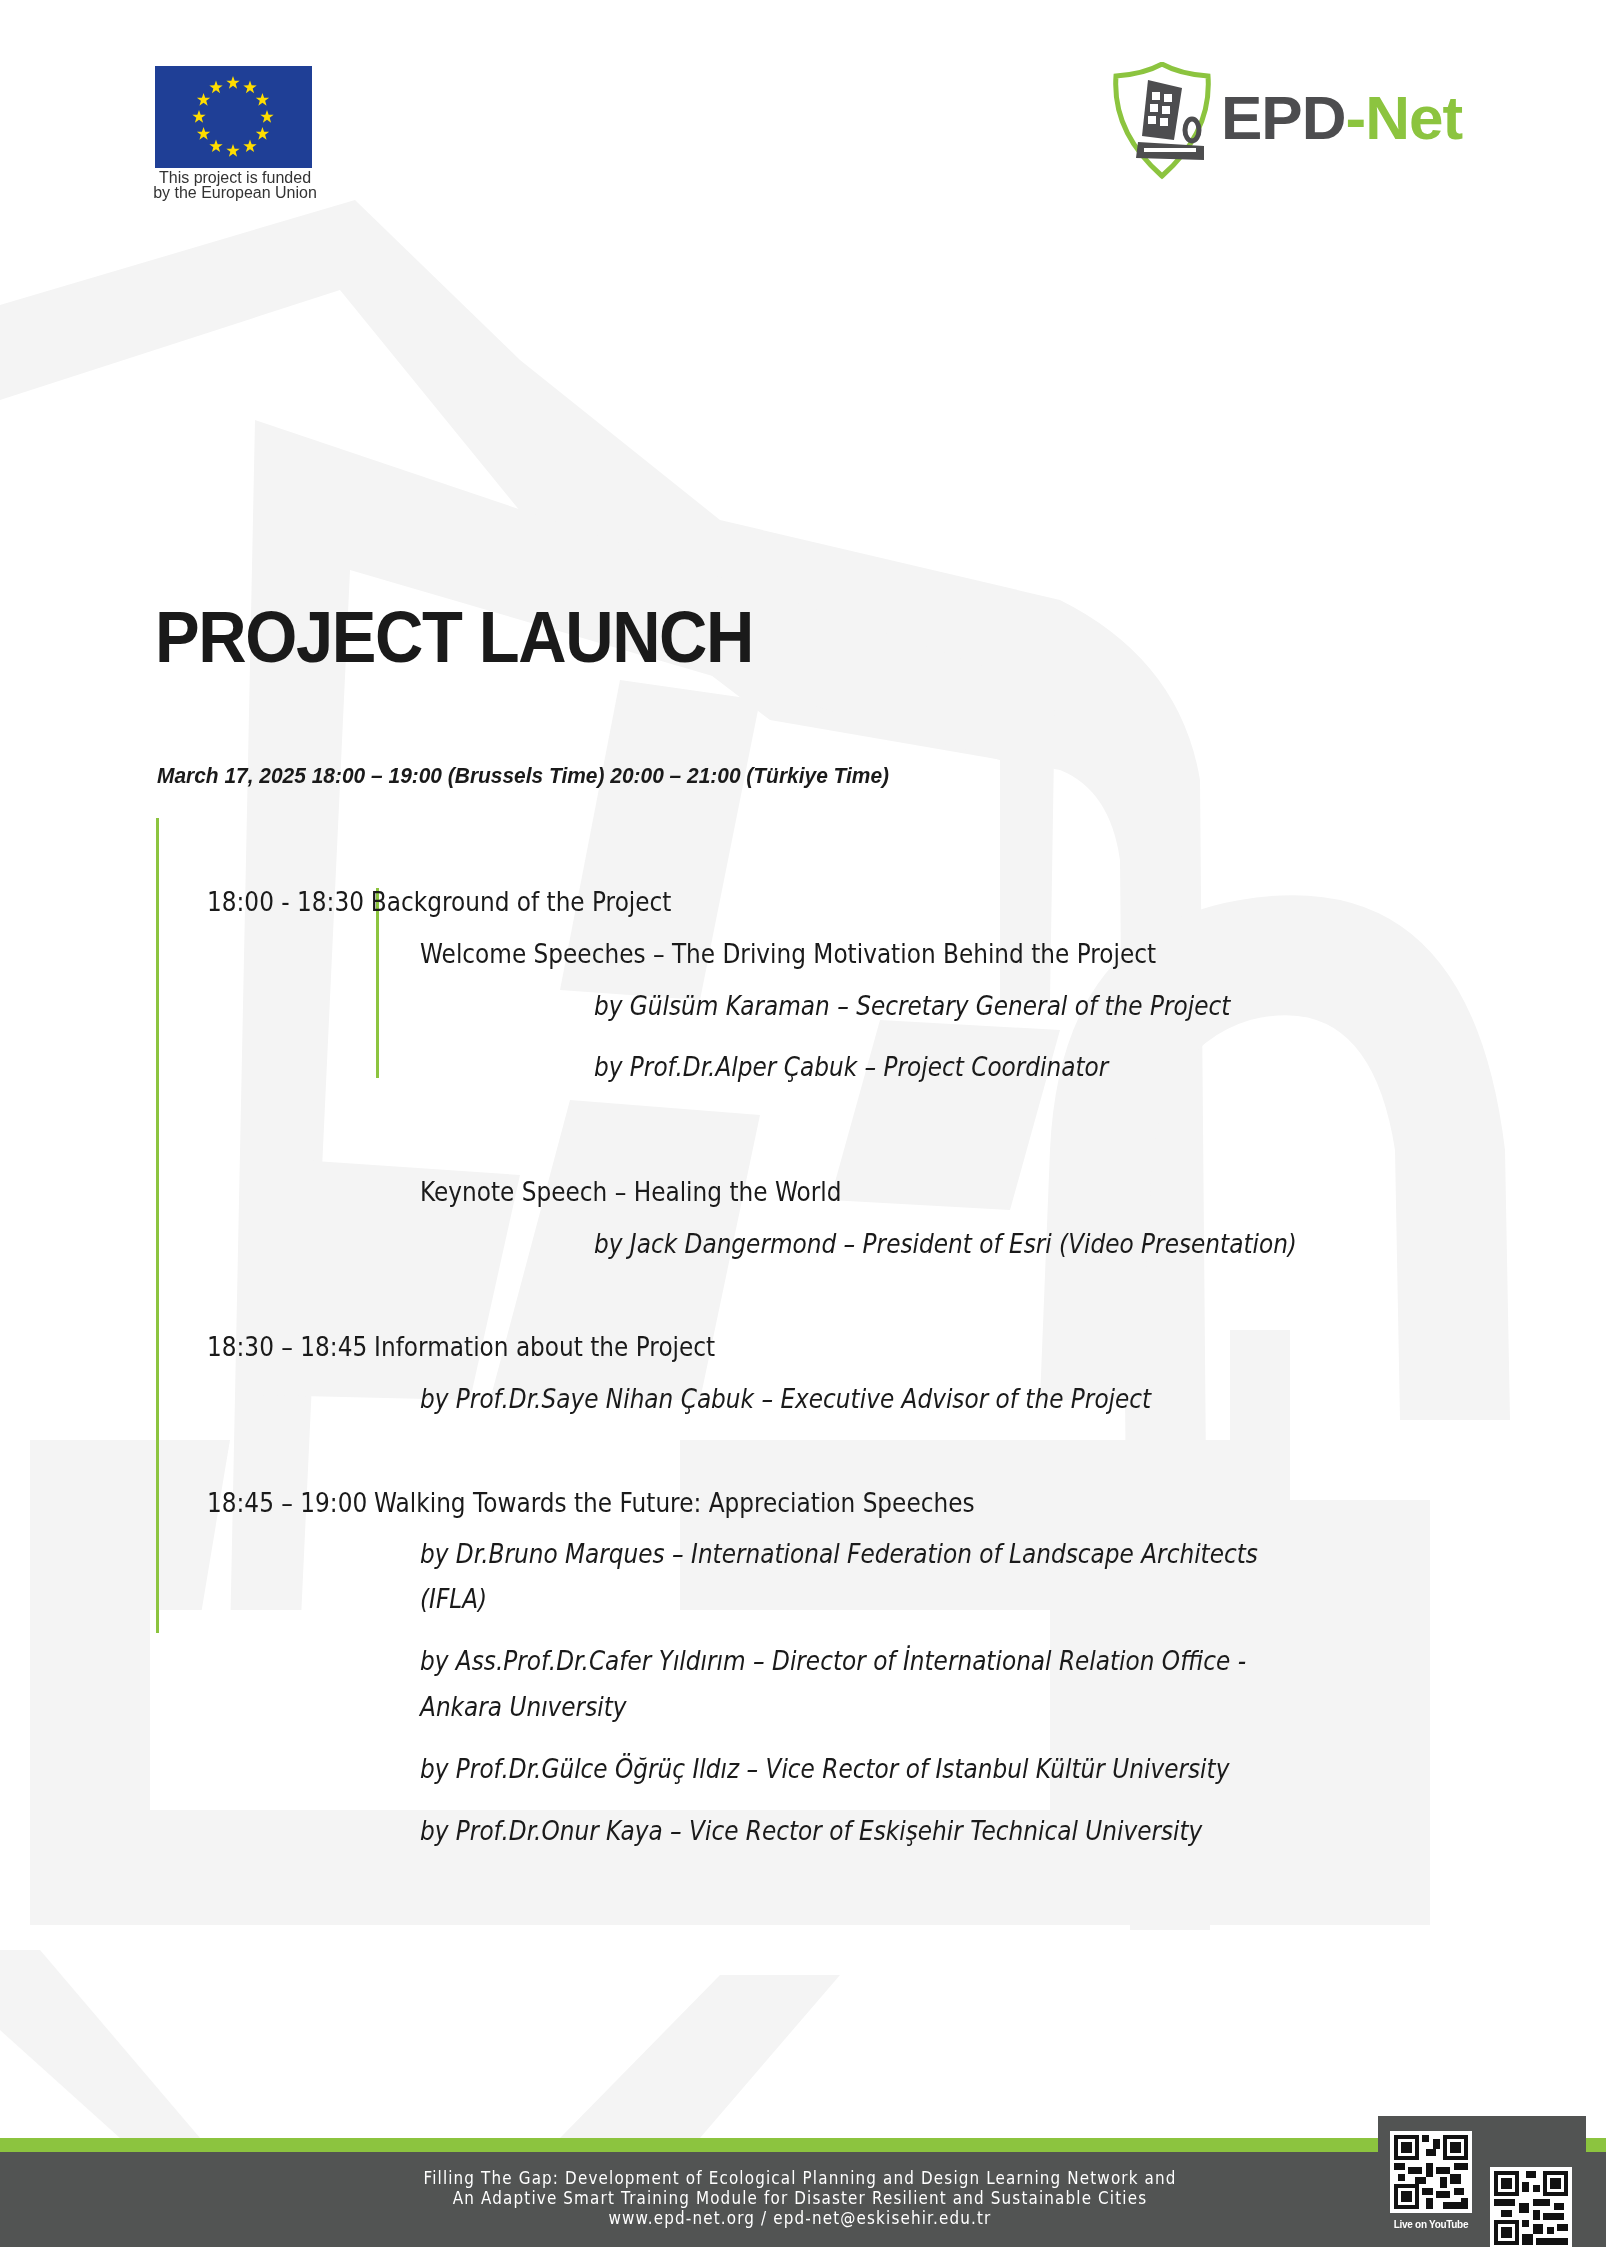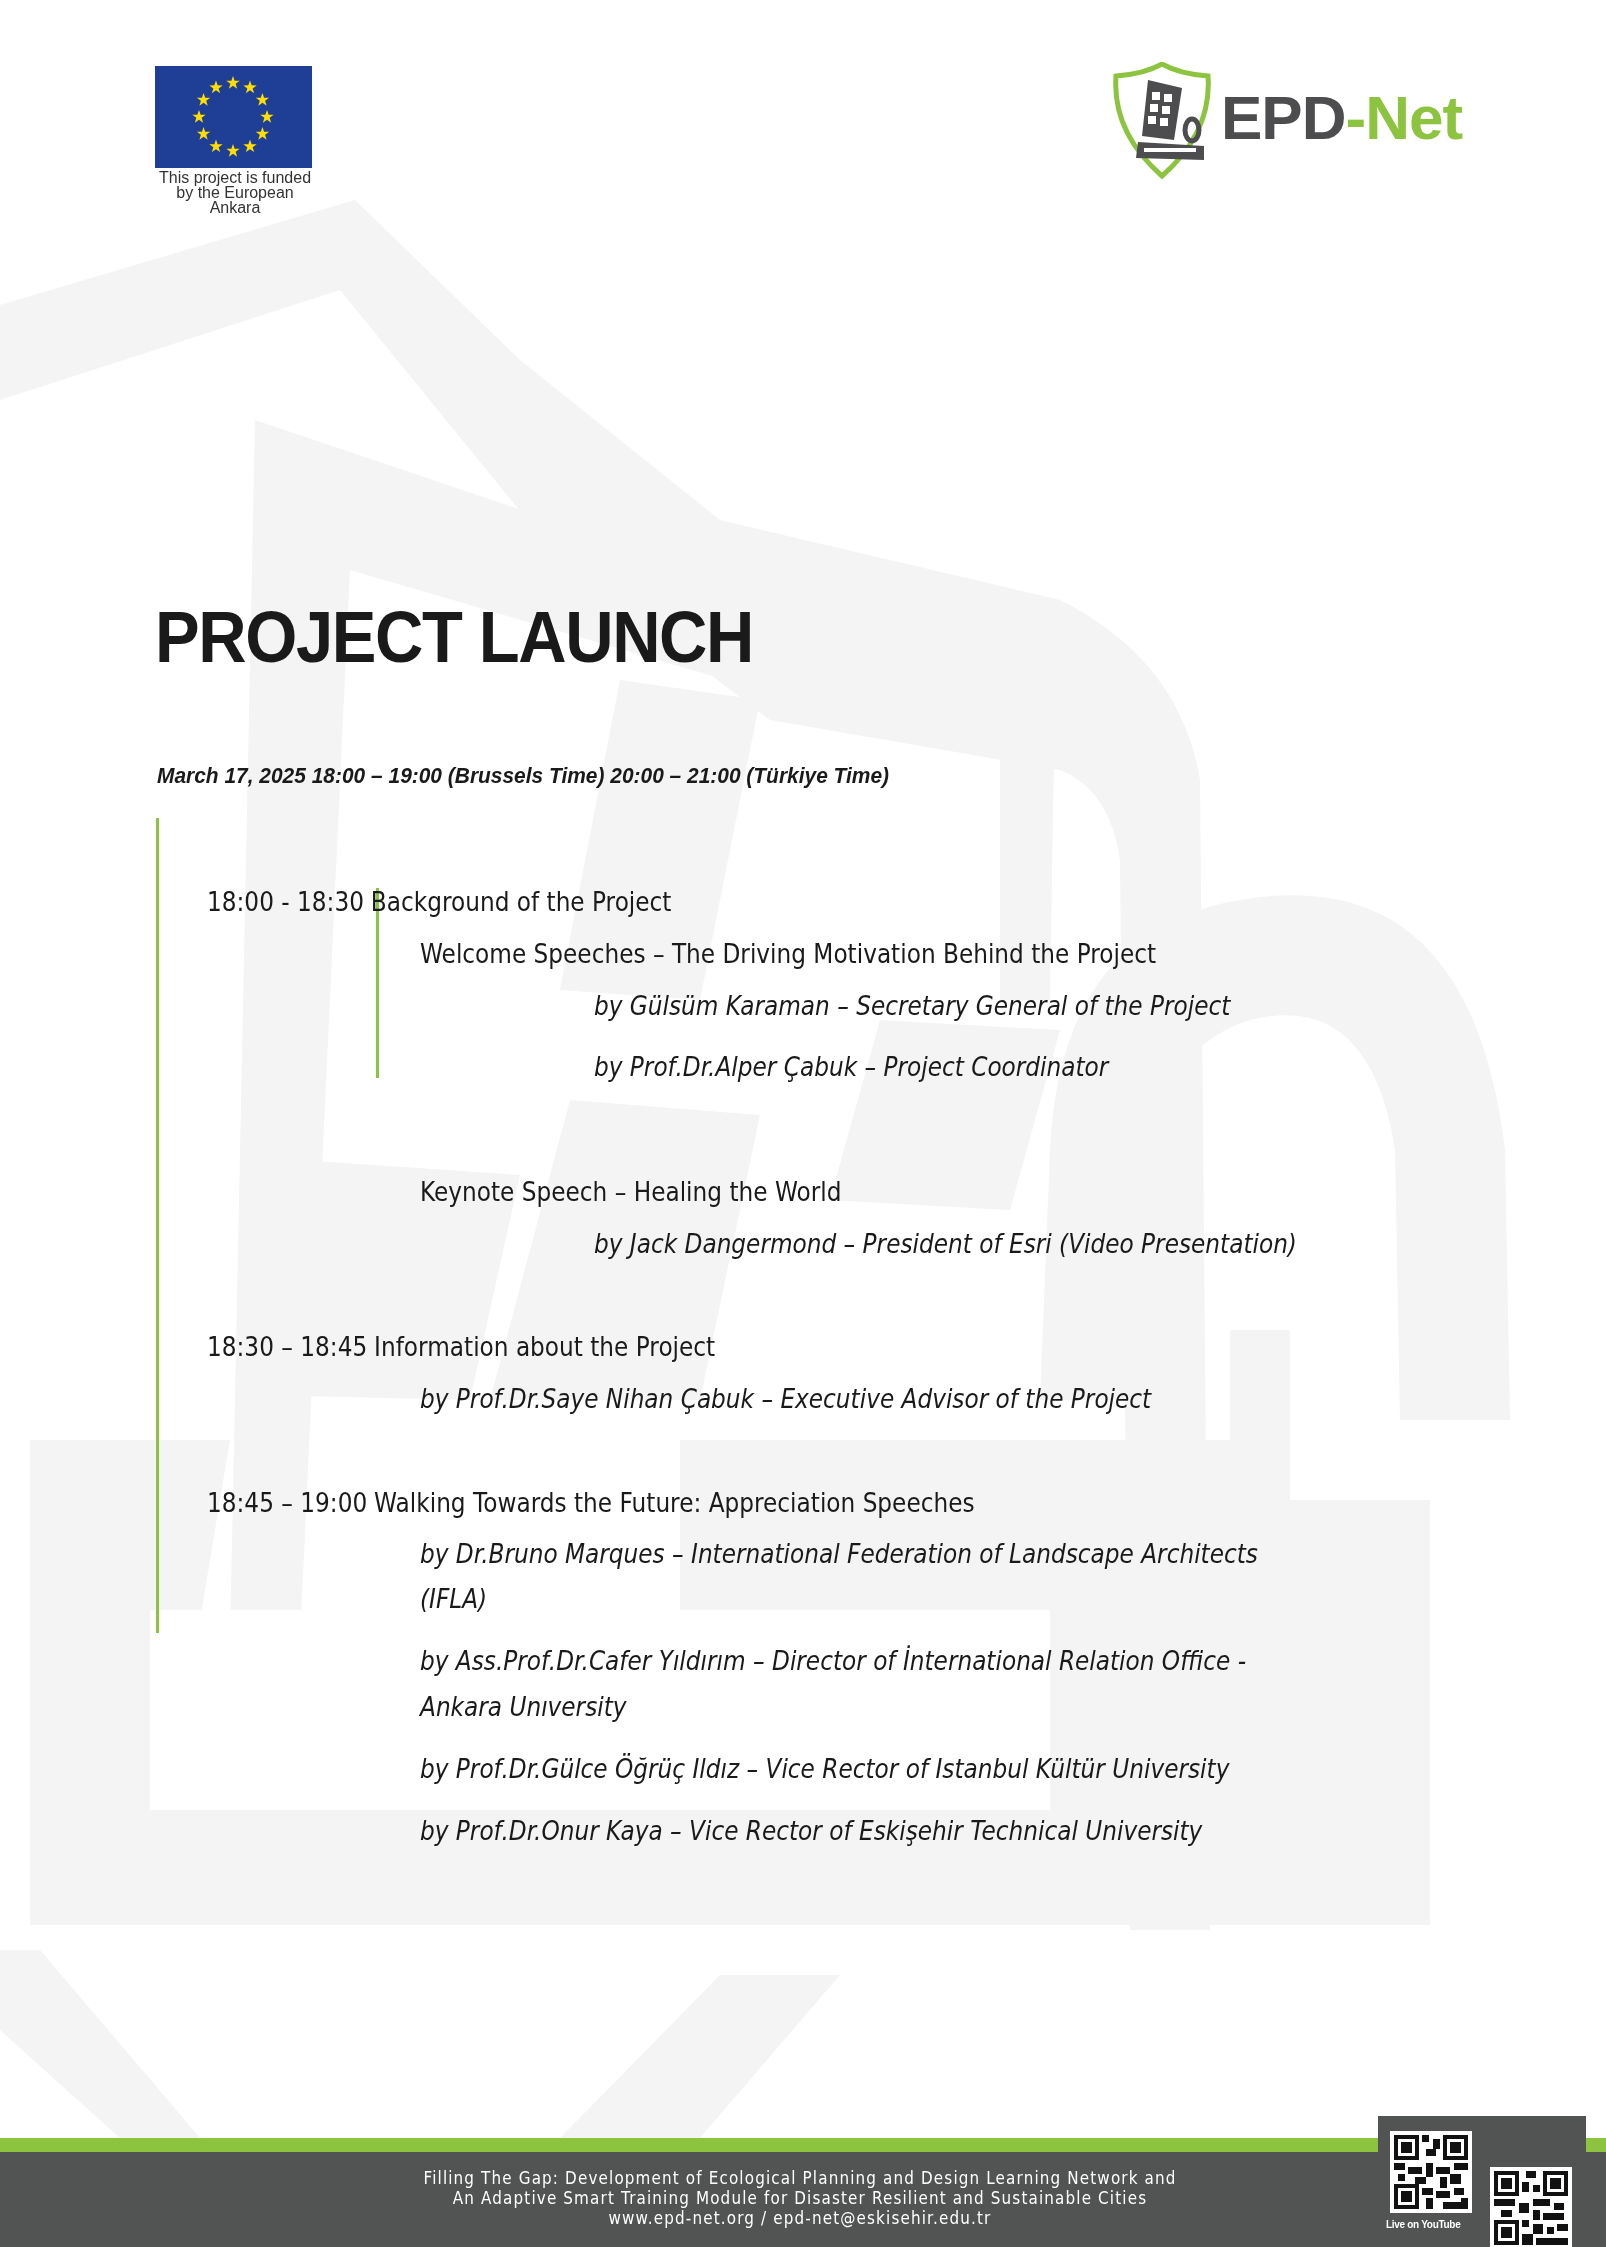--- a/index.html
+++ b/index.html
@@ -38,21 +38,21 @@
 
   
   .footer-green { left: 0; top: 2138px; width: 1606px; height: 14px; background: #8cc43f; z-index: 2; }
   .footer-gray { left: 0; top: 2152px; width: 1606px; height: 95px; background: #525453; z-index: 2; }
   .footer-text { left: 300px; top: 2168px; width: 1000px; text-align: center; color: #ffffff;
     font-family: "DejaVu Sans", sans-serif; font-size: 18.5px; line-height: 20px; z-index: 3;
     letter-spacing: 1.4px; transform: scaleX(0.82); transform-origin: center; }
   .qr-panel { left: 1378px; top: 2116px; width: 208px; height: 131px; background: #525453; z-index: 3; }
   .qr { position: absolute; top: 15px; width: 82px; height: 82px; background: #fff; }
   .qr svg { position: absolute; left: 4px; top: 4px; width: 74px; height: 74px; }
-  .qr-label { position: absolute; top: 100px; width: 90px; color: #fff;
+  .qr-label { position: absolute; top: 100px; width: 90px; text-align: center; color: #fff;
     font-family: "Liberation Sans", sans-serif; font-weight: bold; font-size: 10px; letter-spacing: -0.3px; }
 </style>
 </head>
 <body>
 
 <svg class="watermark" viewBox="0 0 1606 2247">
   <g fill="#f4f4f4">
 
     <path d="M0 305 L355 200 L520 360 L720 520 L1060 600 Q1180 660 1200 780 L1210 1930 L1130 1930 L1120 860 Q1110 790 1060 770 L770 720 L560 560 L340 290 L0 400 Z"></path>
 
@@ -88,21 +88,21 @@
         <polygon points="61.00,73.44 62.65,78.18 67.66,78.28 63.66,81.31 65.11,86.11 61.00,83.24 56.89,86.11 58.34,81.31 54.34,78.28 59.35,78.18"></polygon>
         <polygon points="48.56,61.00 50.20,65.73 55.21,65.84 51.22,68.87 52.67,73.66 48.56,70.80 44.44,73.66 45.89,68.87 41.90,65.84 46.91,65.73"></polygon>
         <polygon points="44.00,44.00 45.65,48.73 50.66,48.84 46.66,51.87 48.11,56.66 44.00,53.80 39.89,56.66 41.34,51.87 37.34,48.84 42.35,48.73"></polygon>
         <polygon points="48.56,27.00 50.20,31.73 55.21,31.84 51.22,34.87 52.67,39.66 48.56,36.80 44.44,39.66 45.89,34.87 41.90,31.84 46.91,31.73"></polygon>
         <polygon points="61.00,14.56 62.65,19.29 67.66,19.39 63.66,22.42 65.11,27.22 61.00,24.36 56.89,27.22 58.34,22.42 54.34,19.39 59.35,19.29"></polygon>
       </g>
   </svg>
 </div>
 <div class="abs eu-caption">
   <div>This project is funded</div>
-  <div>by the European Ankara</div>
+  <div>by the European Union</div>
 </div>
 
 <div class="abs logo">
   <svg width="110" height="118" viewBox="0 0 110 118">
     <path d="M8 14 Q36 12 54 2 Q72 12 100 14 Q104 70 54 114 Q4 70 8 14 Z" fill="none" stroke="#8cc43f" stroke-width="5"></path>
     <path d="M40 18 L74 26 L66 78 L34 74 Z" fill="#4d4d4f"></path>
     <rect x="44" y="30" width="8" height="8" fill="#fff"></rect>
       <rect x="56" y="32" width="8" height="8" fill="#fff"></rect>
     <rect x="42" y="42" width="8" height="8" fill="#fff"></rect>
       <rect x="54" y="44" width="8" height="8" fill="#fff"></rect>

